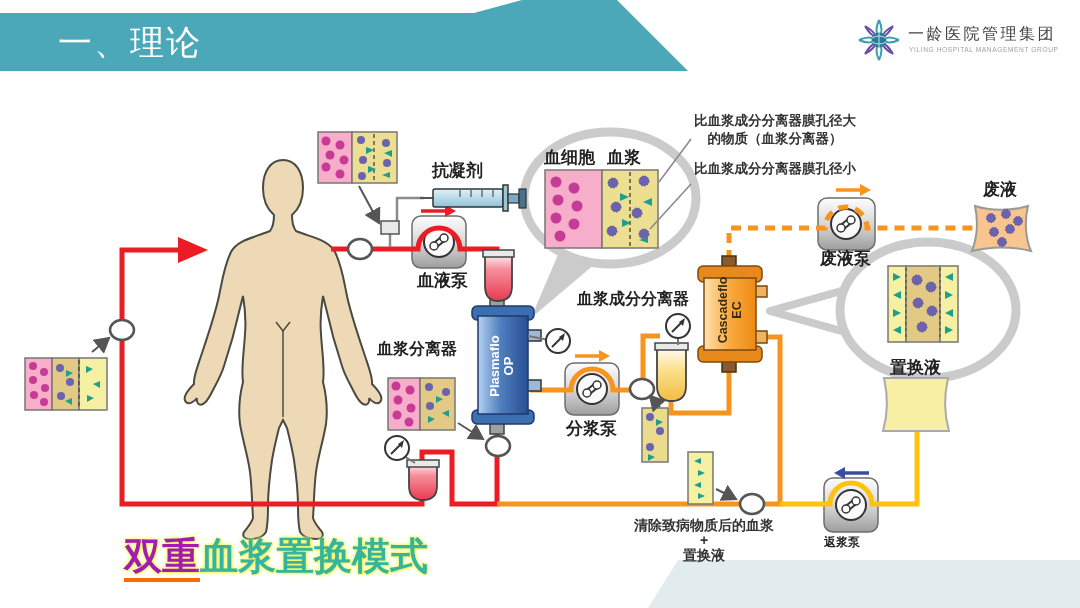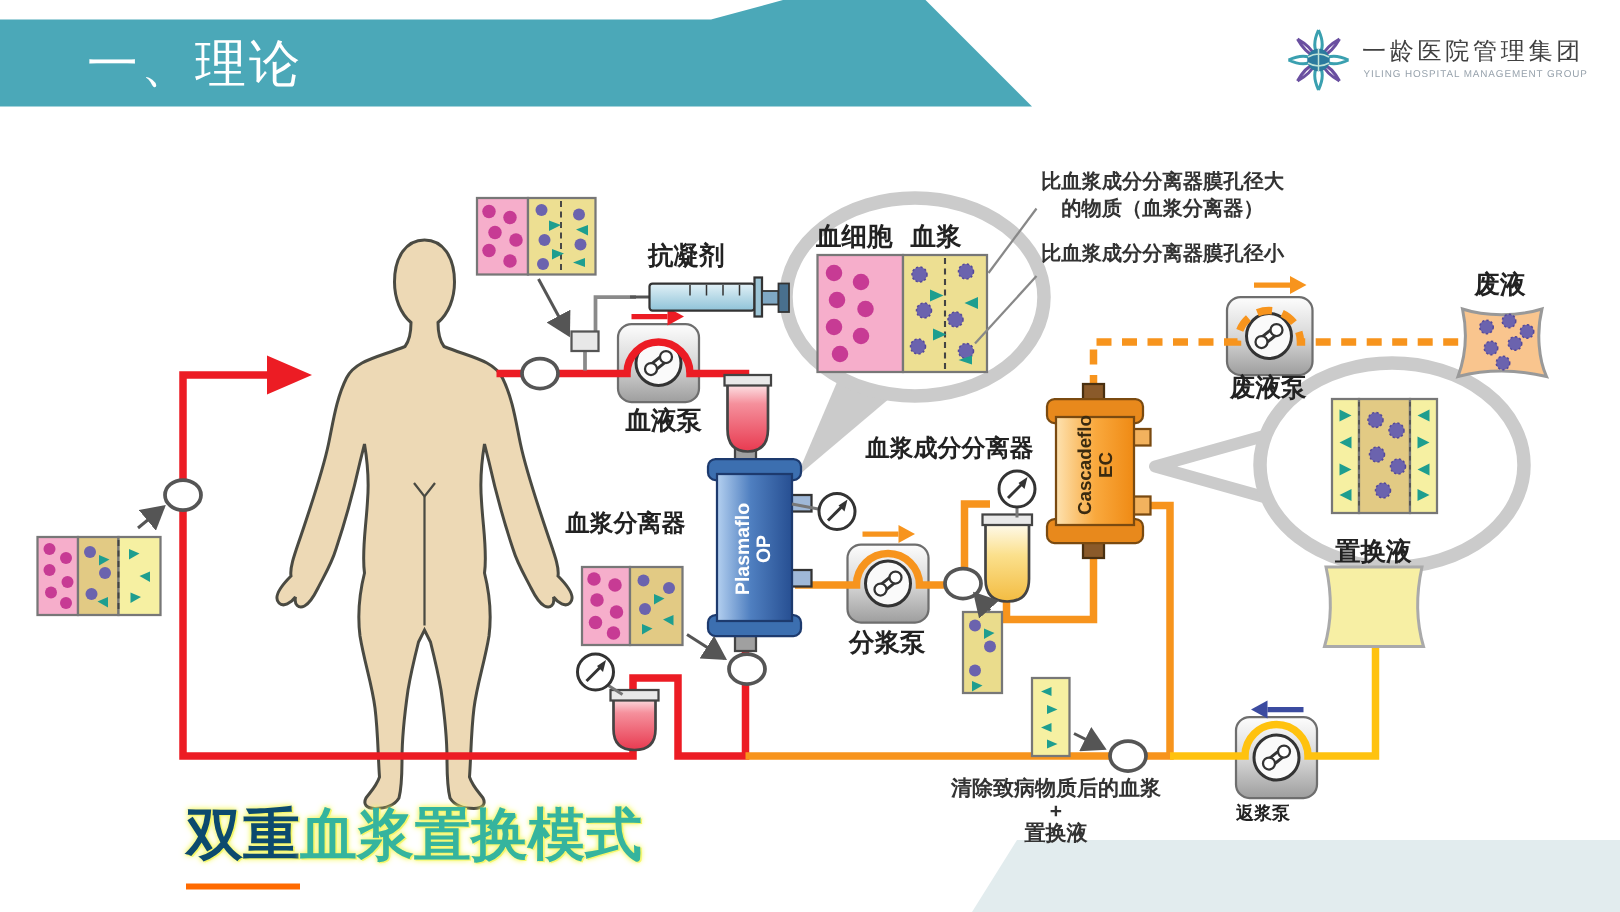--- a/index.html
+++ b/index.html
@@ -13,21 +13,21 @@
   #section-title{position:absolute;left:58px;top:20px;color:#fff;font-size:34px;font-weight:400;letter-spacing:2px;}
   #logo-cn{position:absolute;left:908px;top:24px;color:#404040;font-size:16px;font-weight:500;letter-spacing:2.5px;}
   #logo-en{position:absolute;left:909px;top:46px;color:#97a2ac;font-size:6.6px;letter-spacing:0.6px;}
   .cyl-text{position:absolute;text-align:center;font-weight:bold;line-height:14px;}
   #plasmaflo-text{left:443px;top:351px;width:120px;height:30px;transform:rotate(-90deg);color:#ffffff;font-size:13px;}
   #cascadeflo-text{left:670px;top:296px;width:120px;height:28px;transform:rotate(-90deg);color:#3a2a10;font-size:12.5px;}
   #cleaned-note{position:absolute;left:620px;top:518px;width:168px;text-align:center;color:#333;
                 font-weight:bold;font-size:14px;line-height:15px;}
   #footer-title{position:absolute;left:124px;top:531px;font-size:38px;font-weight:bold;
                 text-shadow:0 0 3px #f4f76a,0 0 5px #f4f76a,1px 1px 0 #f4f76a;}
-  #footer-title .t-red{color:#0c4a6e;border-bottom:4px solid #ff6a00;padding-bottom:11px;}
+  #footer-title .t-red{color:#a21caf;border-bottom:4px solid #ff6a00;padding-bottom:1px;}
   #footer-title .t-teal{color:#35b49e;}
 </style>
 </head>
 <body>
 
 <div id="slide">
 
 <svg id="diagram-svg" width="1080" height="608" viewBox="0 0 1080 608">
   <defs>
     <linearGradient id="pumpGrad" x1="0" y1="0" x2="0" y2="1">

